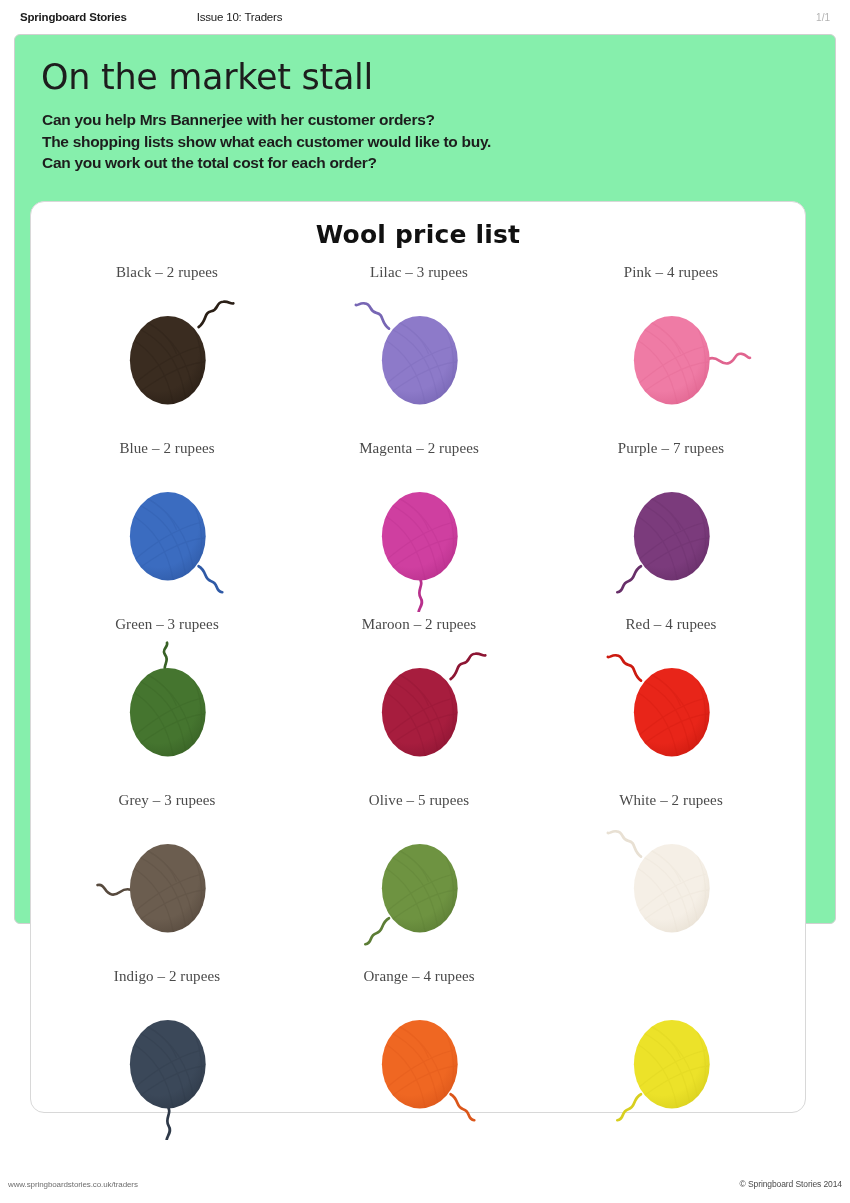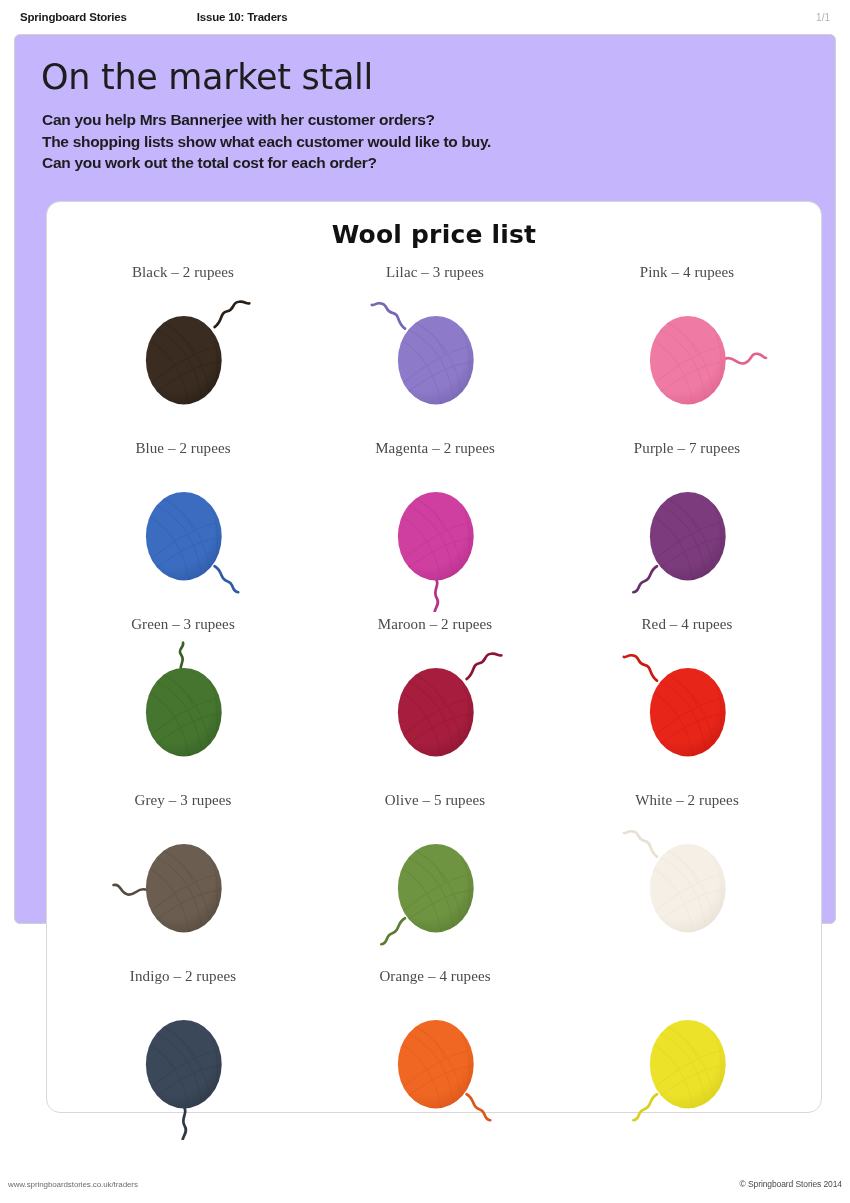--- a/index.html
+++ b/index.html
@@ -26,42 +26,42 @@
   }
   .brand {
     font-size: 11.5px;
     font-weight: 700;
     letter-spacing: -0.2px;
     color: #1a1a1a;
     white-space: nowrap;
   }
   .issue {
     font-size: 11.5px;
-    font-weight: 700;
+    font-weight: 400;
     letter-spacing: -0.2px;
     color: #1a1a1a;
     margin-left: 70px;
     white-space: nowrap;
   }
   .page-num {
     margin-left: auto;
     font-size: 10px;
     color: #b3b3b3;
     font-weight: 400;
   }
 
   
   .sheet {
     position: absolute;
     top: 34px; left: 14px;
     width: 822px;
     height: 890px;
     border: 1.6px solid #d0d0d0;
     border-radius: 6px;
-    background: #c4b5fd;
+    background: #86efac;
   }
 
   .title {
     position: absolute;
     top: 22px; left: 26px;
     font-size: 35px;
     font-weight: 400;
     letter-spacing: -0.3px;
     color: #1d1d1d;
     font-family: "DejaVu Sans", sans-serif;
@@ -73,21 +73,21 @@
     line-height: 21.5px;
     font-weight: 700;
     letter-spacing: -0.3px;
     color: #1d1d1d;
   }
   .intro div { white-space: nowrap; }
 
   
   .panel {
     position: absolute;
-    top: 166px; left: 31px;
+    top: 166px; left: 15px;
     width: 776px;
     height: 912px;
     border: 1.4px solid #d8d8d8;
     border-radius: 14px;
     background: #fff;
   }
   .panel-title {
     position: absolute;
     top: 18px; left: 0; right: 0;
     text-align: center;

